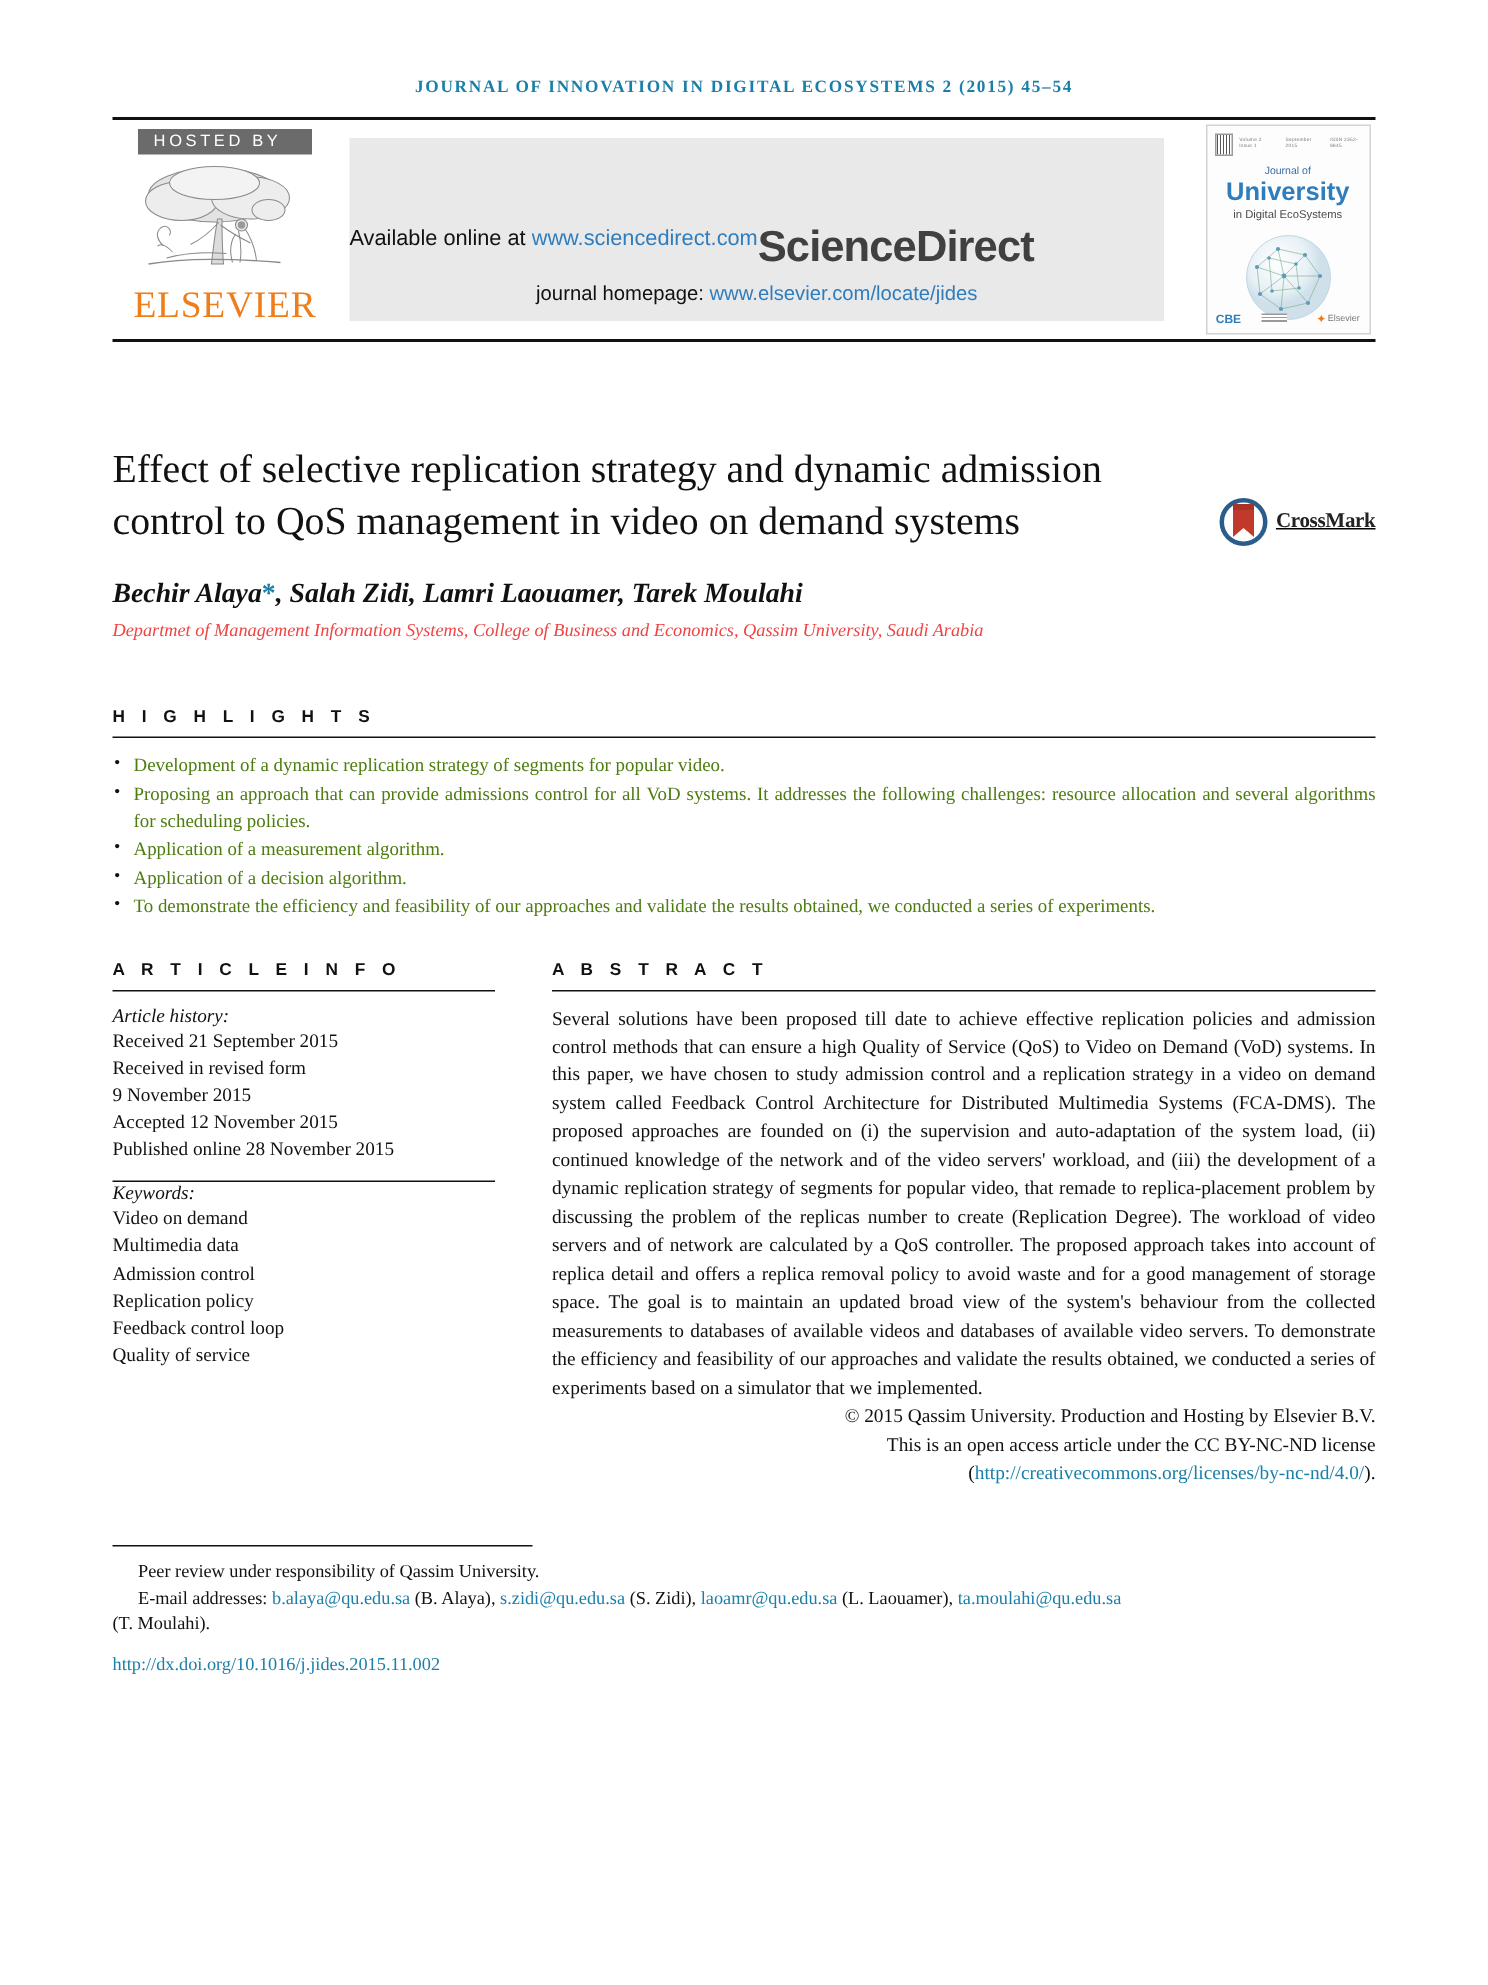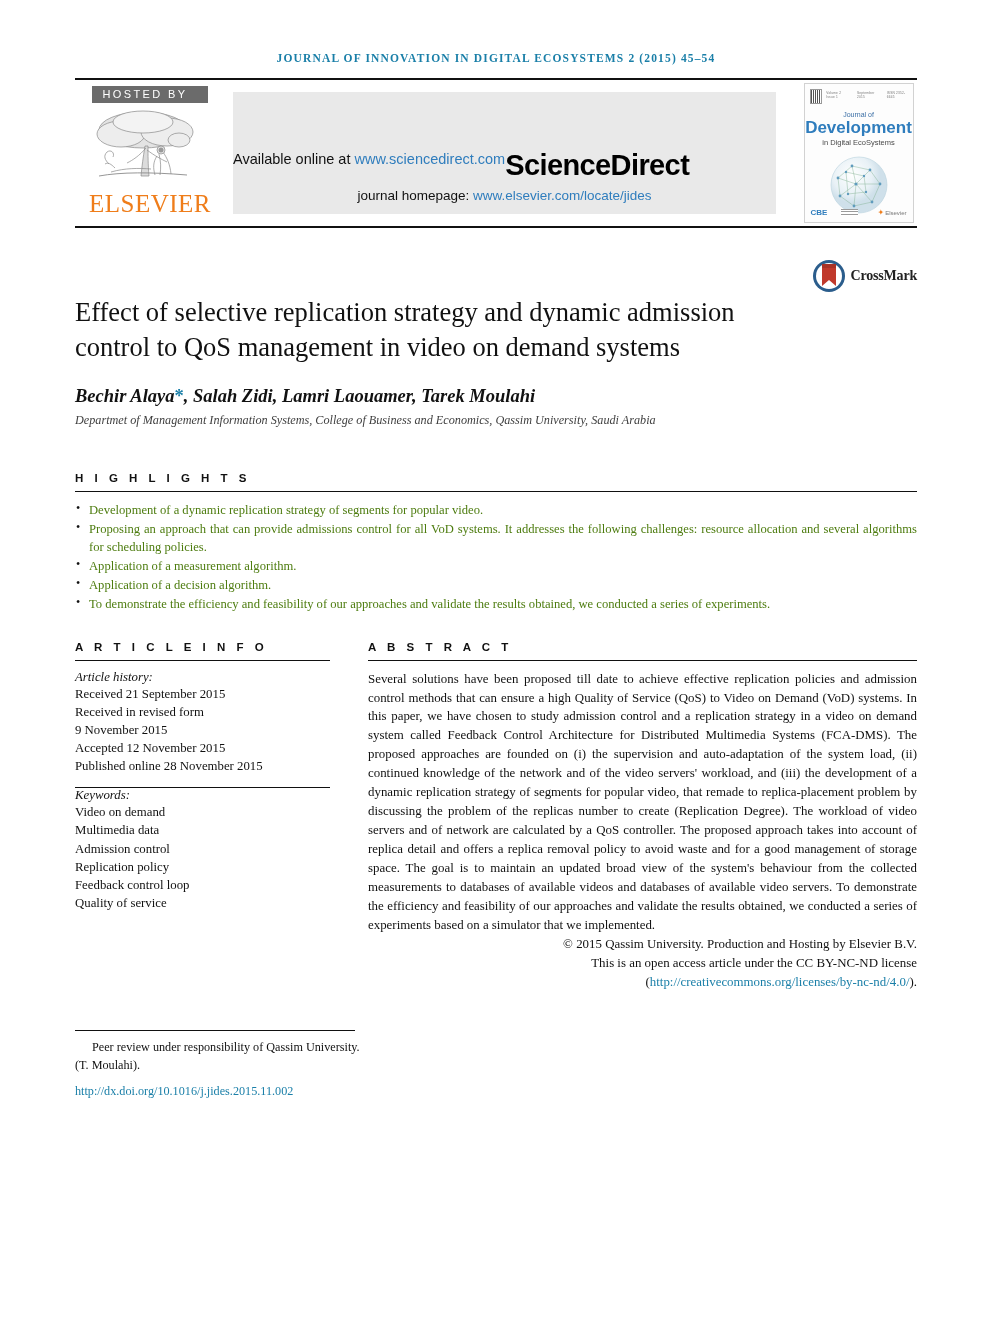--- a/index.html
+++ b/index.html
@@ -98,21 +98,21 @@
   .available-line {
     font-family: "Liberation Sans", sans-serif;
     font-size: 14.5px;
     color: #111;
   }
   .available-line .lnk { color: #2f7dbd; }
   .sciencedirect {
     font-family: "Liberation Sans", sans-serif;
     font-weight: bold;
     font-size: 29px;
-    color: #000000;
+    color: #404040;
     letter-spacing: -0.6px;
     margin-top: 12px;
   }
   .homepage-line {
     font-family: "Liberation Sans", sans-serif;
     font-size: 13.5px;
     color: #111;
     position: absolute;
     bottom: 11px;
     left: 0; right: 0;
@@ -220,21 +220,22 @@
   .title-area {
     display: flex;
     padding-top: 23px;
   }
   .title-col { flex: 1 1 auto; padding-right: 14px; margin-top: 44px; }
   .crossmark-col {
     flex: 0 0 120px;
     padding-top: 8px;
     display: flex;
     justify-content: flex-end;
-    align-items: flex-start;
+    align-items: flex-end;
+    text-decoration: underline;
   }
   .paper-title {
     font-family: "Liberation Serif", serif;
     font-size: 26.5px;
     line-height: 1.33;
     color: #111;
     margin: 0;
     font-weight: normal;
   }
   .crossmark {
@@ -257,21 +258,21 @@
     margin-top: 21px;
     color: #111;
   }
   .authors .star { color: #1a7fa8; font-style: normal; }
   .affiliation {
     font-family: "Liberation Serif", serif;
     font-style: italic;
     font-size: 12.2px;
     line-height: 1.42;
     margin-top: 5px;
-    color: #404040;
+    color: #ef4444;
     max-width: 640px;
   }
 
   
   .sec-label {
     font-family: "Liberation Sans", sans-serif;
     font-size: 11.5px;
     font-weight: bold;
     letter-spacing: 4px;
     color: #111;
@@ -443,21 +444,21 @@
       <div class="cover">
         <div class="cover-topbar">
           <div class="cover-barcode"></div>
           <div class="cover-meta">
             <span>Volume 2  Issue 1</span>
             <span>September 2015</span>
             <span>ISSN 2352-6645</span>
           </div>
         </div>
         <div class="cover-journalof">Journal of</div>
-        <div class="cover-innovation">Development</div>
+        <div class="cover-innovation">University</div>
         <div class="cover-sub">in Digital EcoSystems</div>
         <div class="cover-sphere">
           <svg viewBox="0 0 66 66" width="66" height="66" aria-hidden="true">
             <defs>
               <radialGradient id="sg" cx="38%" cy="32%">
                 <stop offset="0%" stop-color="#ffffff"></stop>
                 <stop offset="70%" stop-color="#e8f1f6"></stop>
                 <stop offset="100%" stop-color="#cfe0ea"></stop>
               </radialGradient>
             </defs>
@@ -563,17 +564,23 @@
       <p class="abs-copy">© 2015 Qassim University. Production and Hosting by Elsevier B.V.</p>
       <p class="abs-copy">This is an open access article under the CC BY-NC-ND license</p>
       <p class="abs-copy"><span>(</span><span class="lnk">http://creativecommons.org/licenses/by-nc-nd/4.0/</span><span>).</span></p>
     </div>
 
   </div>
 
   <div class="foot-rule"></div>
   <div class="footnotes">
     <div class="indent">Peer review under responsibility of Qassim University.</div>
+    <div class="indent"><span>E-mail addresses:</span>
+      <span class="lnk">b.alaya@qu.edu.sa</span> <span>(B. Alaya)</span>,
+      <span class="lnk">s.zidi@qu.edu.sa</span> <span>(S. Zidi)</span>,
+      <span class="lnk">laoamr@qu.edu.sa</span> <span>(L. Laouamer)</span>,
+      <span class="lnk">ta.moulahi@qu.edu.sa</span>
+    </div>
     <div>(T. Moulahi).</div>
     <div class="doi-line">http://dx.doi.org/10.1016/j.jides.2015.11.002</div>
   </div>
 
 </div>
 
 </body></html>

